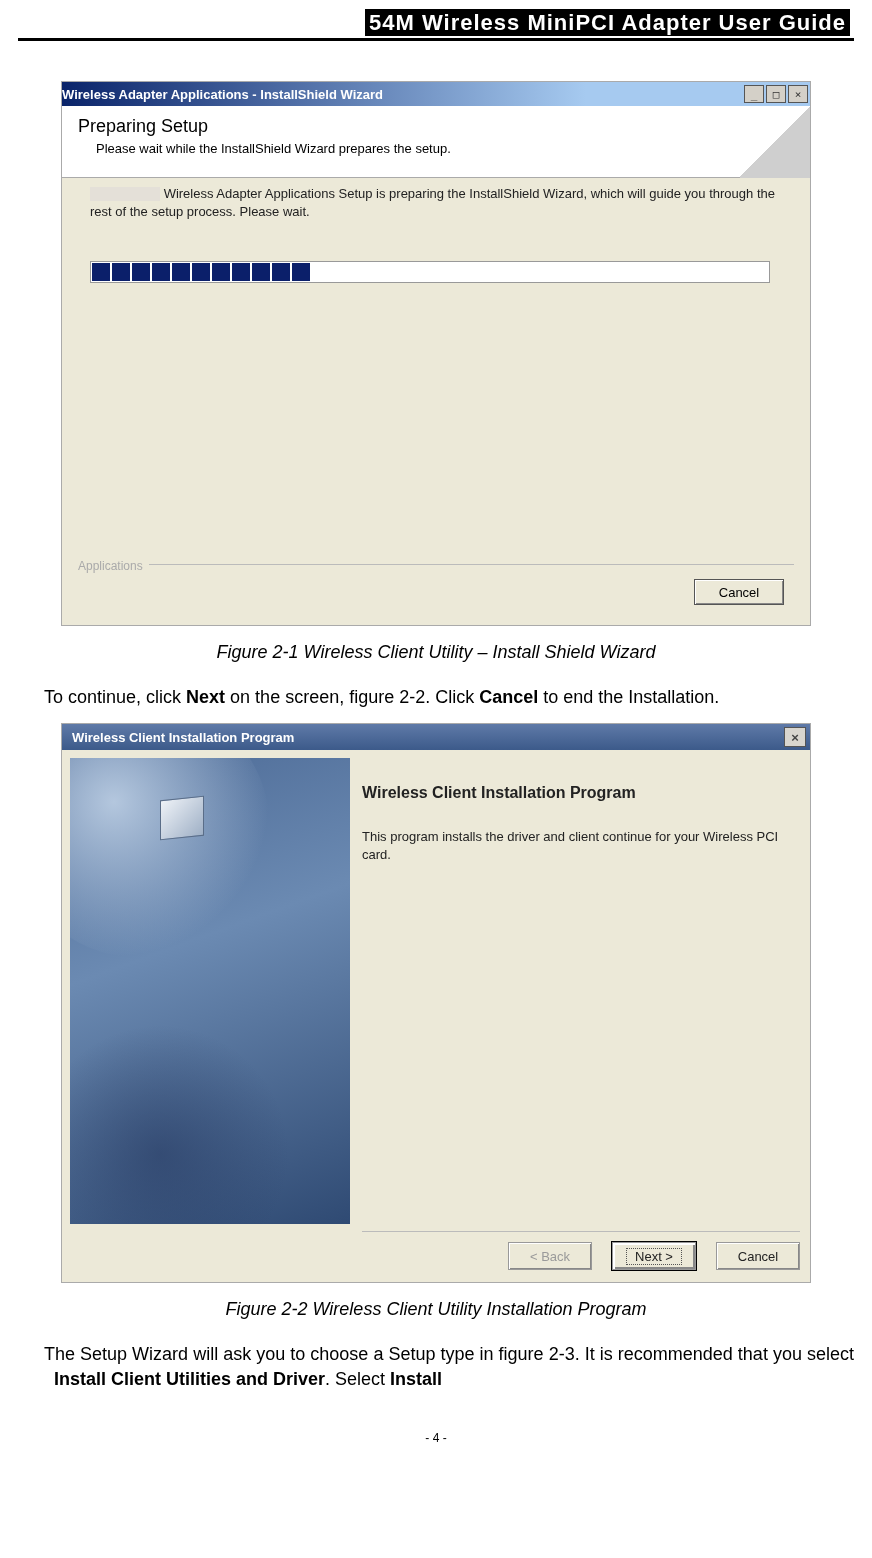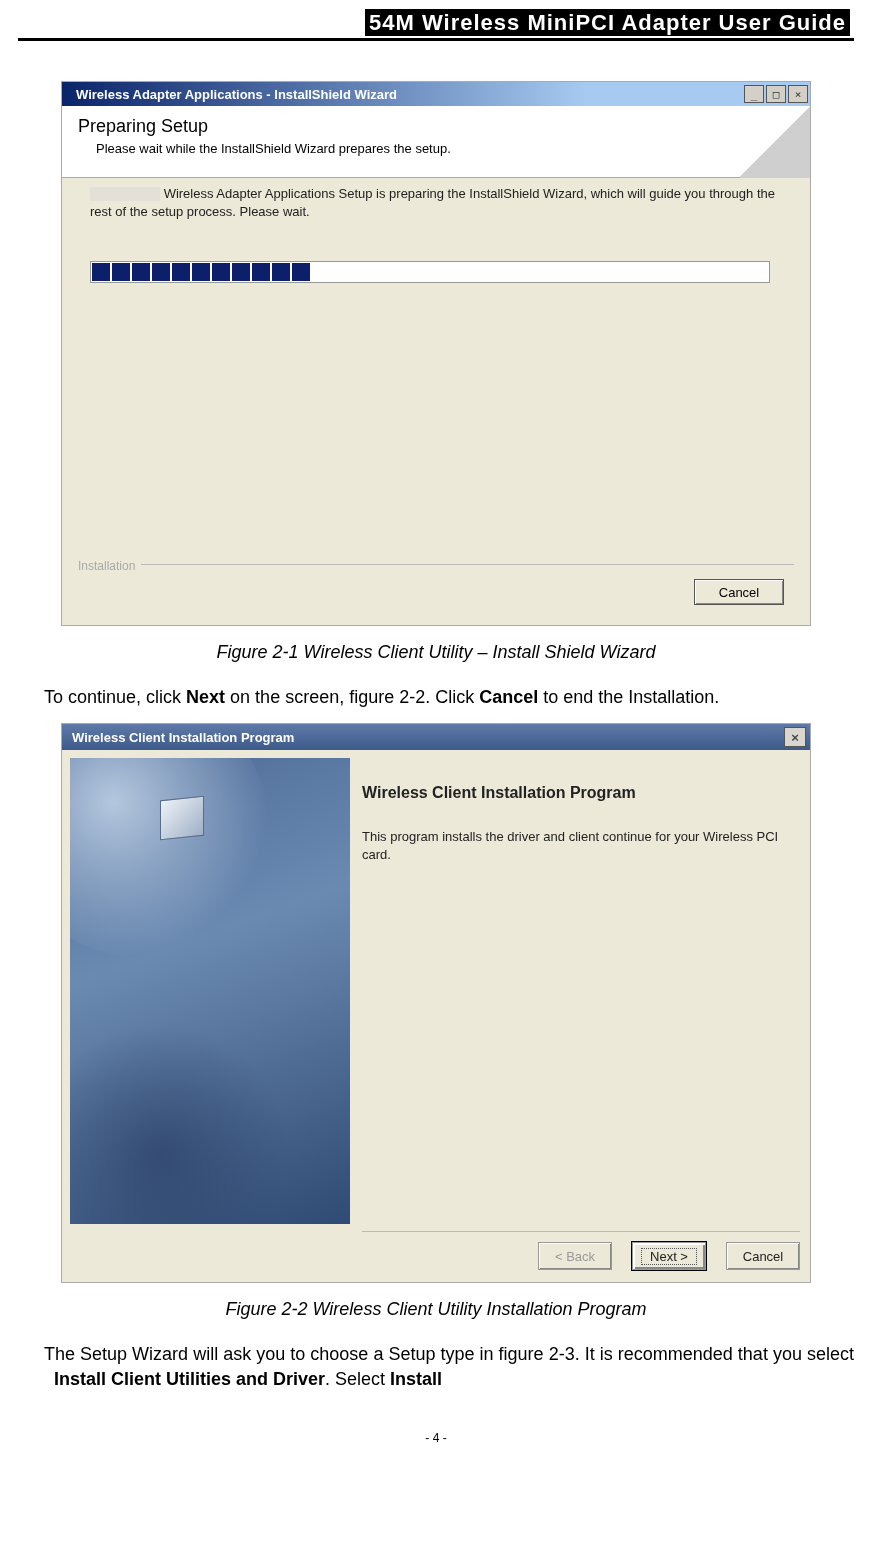--- a/index.html
+++ b/index.html
@@ -35,21 +35,21 @@
     border: 1px solid #aaa;
     margin: 0 auto;
     background: #ece9d8;
   }
   
   .fig1 { width: 750px; height: 545px; background: #ece9d8; position: relative; }
   .fig1 .titlebar {
     height: 24px;
     background: linear-gradient(to right, #0a246a, #a6caf0 70%);
     display: flex; align-items: center; color: #fff; font-size: 13px; font-weight: bold;
-    padding-left: 14px; justify-content: space-between;
+    padding-left: 0; justify-content: space-between;
   }
   .fig1 .titlebar .controls { display: flex; }
   .fig1 .titlebar .controls .btn {
     width: 20px; height: 18px; background: #d4d0c8; border: 1px solid #555;
     margin-right: 2px; color:#333; font-size:11px; font-family: monospace;
     display:flex; align-items:center; justify-content:center; font-weight: normal;
   }
   .fig1 .head-panel {
     background: #fff; border-bottom: 1px solid #aaa;
     padding: 10px 16px 10px 16px; position: relative; height: 72px;
@@ -117,21 +117,21 @@
   .fig2 .right-panel {
     position:absolute; left:300px; right:10px; top:14px; bottom:58px; color:#222;
   }
   .fig2 .right-panel .title { font-weight:bold; font-size:16px; margin-top:20px; }
   .fig2 .right-panel .desc { font-size:13px; margin-top:26px; line-height:1.4; }
   .fig2 .btnrow {
     position:absolute; left:300px; right:10px; bottom:12px; border-top:1px solid #bbb;
     padding-top:10px; display:flex; justify-content:flex-end; gap:20px;
   }
   .fig2 .wbtn {
-    width:74px; height:28px; border:1px solid #999; background:#ece9d8;
+    width:84px; height:28px; border:1px solid #999; background:#ece9d8;
     box-shadow: inset 1px 1px 0 #fff, inset -1px -1px 0 #888;
     display:flex; align-items:center; justify-content:center; font-size:13px; color:#222;
   }
   .fig2 .wbtn.disabled { color:#9a9a9a; }
   .fig2 .wbtn.default { outline:1px solid #000; box-shadow: inset 2px 2px 0 #fff, inset -2px -2px 0 #888; }
   .fig2 .wbtn.default span { border:1px dotted #555; padding:0 8px; }
   
   .caption { text-align:center; font-size:18px; margin:16px 0 22px 0;font-style:italic; }
   .body-line { font-size:18px; line-height:1.35; margin-bottom:14px; }
   .body-line .num { display:inline-block; width:26px; }
@@ -176,21 +176,21 @@
           <div class="progress-seg"></div>
           <div class="progress-seg"></div>
           <div class="progress-seg"></div>
           <div class="progress-seg"></div>
           <div class="progress-seg"></div>
           <div class="progress-seg"></div>
           <div class="progress-seg"></div>
         </div>
     </div>
     <div class="footer-line"></div>
-    <div class="footer-text">Installation</div>
+    <div class="footer-text">Applications</div>
     <div class="cancel-btn">Cancel</div>
   </div>
 
   <div class="caption">Figure 2-1    Wireless Client Utility – Install Shield Wizard</div>
 
   <div class="body-line indent">
     <span class="num">3.</span><span>To continue, click </span><b>Next</b><span> on the screen, figure 2-2. Click </span><b>Cancel</b><span> to end the Installation.</span>
   </div>
 
   <div class="figure-box fig2">

